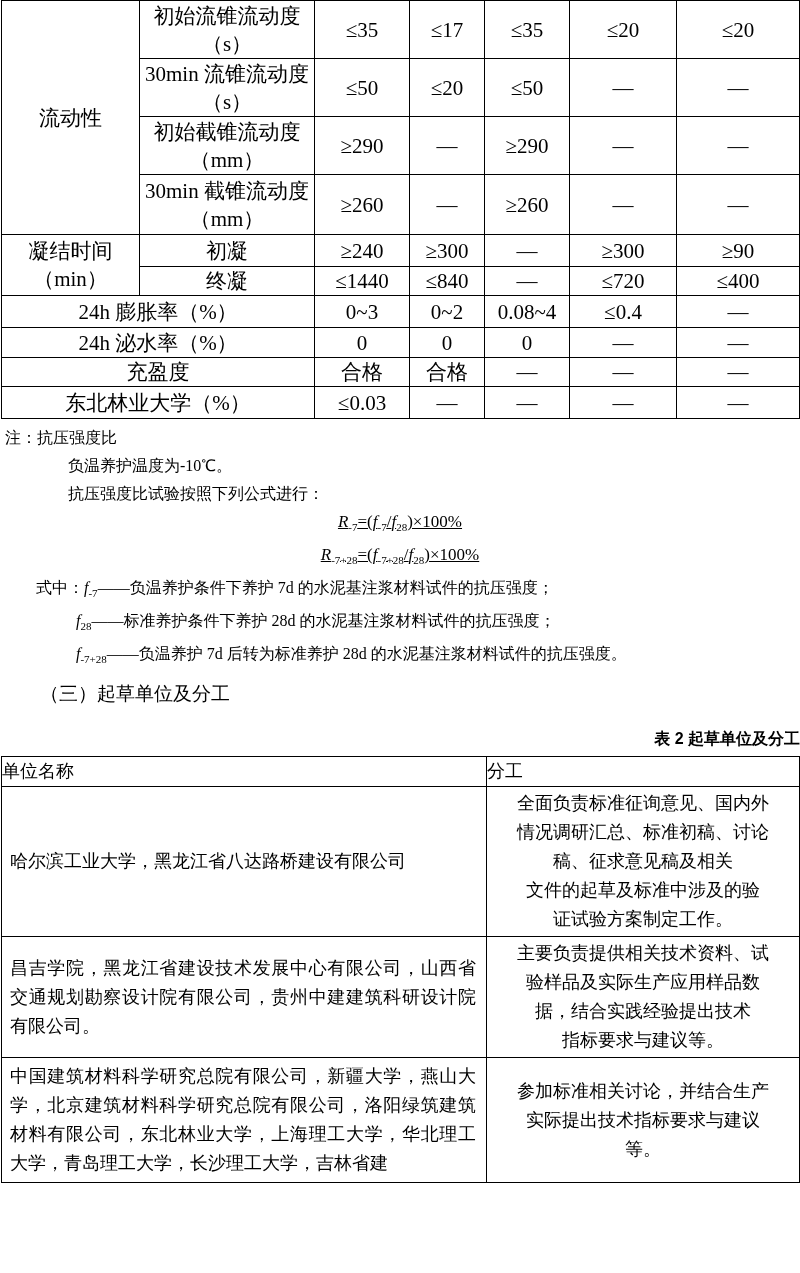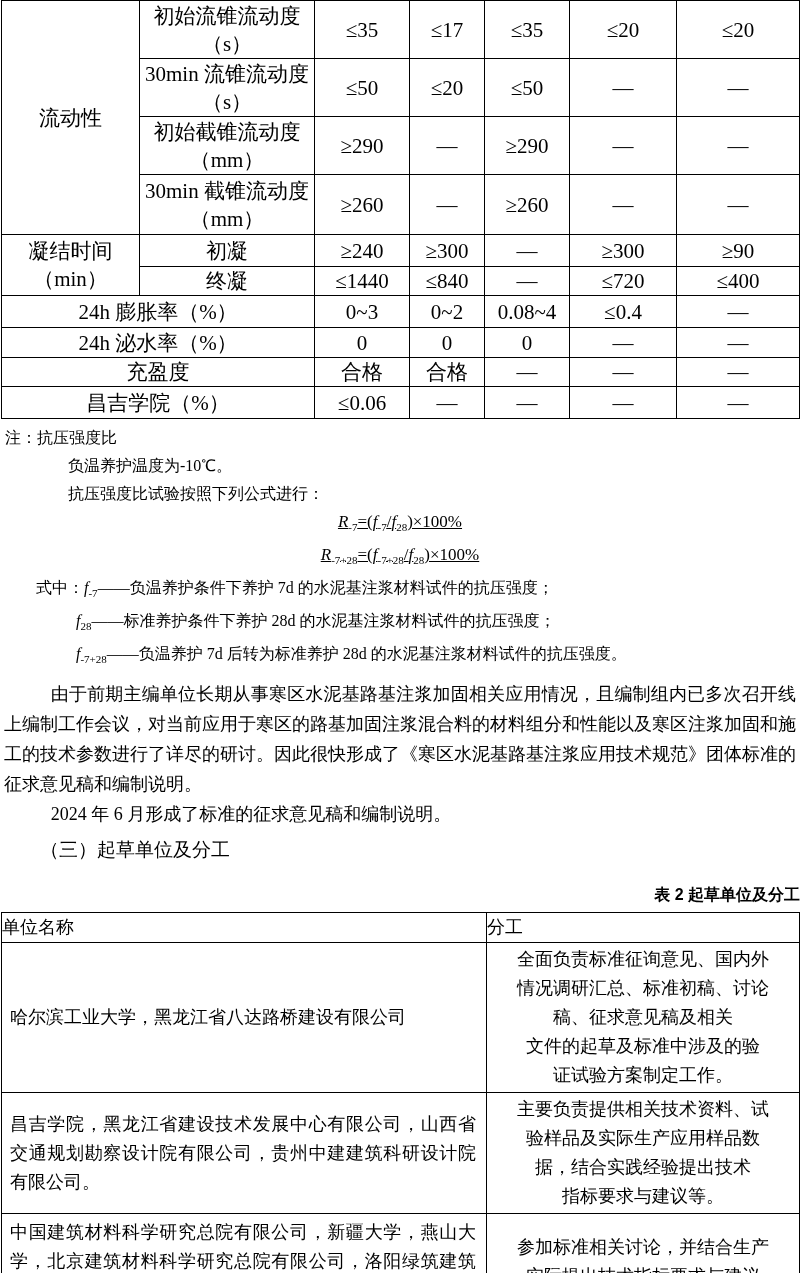--- a/index.html
+++ b/index.html
@@ -202,22 +202,22 @@
       </tr>
       <tr class="h28">
         <td colspan="2">充盈度</td>
         <td>合格</td>
         <td>合格</td>
         <td>—</td>
         <td>—</td>
         <td>—</td>
       </tr>
       <tr class="h32">
-        <td colspan="2">昌吉学院（%）</td>
-        <td>≤0.06</td>
+        <td colspan="2">东北林业大学（%）</td>
+        <td>≤0.03</td>
         <td>—</td>
         <td>—</td>
         <td>—</td>
         <td>—</td>
       </tr>
     </tbody>
   </table>
 
   <div class="notes">
     <div class="note-l1">注：抗压强度比</div>
@@ -228,24 +228,20 @@
 
     <div class="formula"><span class="v">R</span><sub>-7+28</sub><span>=(</span><span class="v">f</span><sub>-7+28</sub><span>/</span><span class="v">f</span><sub>28</sub><span>)×100%</span></div>
 
     <div class="where">
       <div class="where-l1"><span>式中：</span><span class="v">f</span><sub>-7</sub><span>——负温养护条件下养护 7d 的水泥基注浆材料试件的抗压强度；</span></div>
       <div class="where-ln"><span class="v">f</span><sub>28</sub><span>——标准养护条件下养护 28d 的水泥基注浆材料试件的抗压强度；</span></div>
       <div class="where-ln"><span class="v">f</span><sub>-7+28</sub><span>——负温养护 7d 后转为标准养护 28d 的水泥基注浆材料试件的抗压强度。</span></div>
     </div>
   </div>
 
-  <div class="bodytext p-block">
-    <p>由于前期主编单位长期从事寒区水泥基路基注浆加固相关应用情况，且编制组内已多次召开线上编制工作会议，对当前应用于寒区的路基加固注浆混合料的材料组分和性能以及寒区注浆加固和施工的技术参数进行了详尽的研讨。因此很快形成了《寒区水泥基路基注浆应用技术规范》团体标准的征求意见稿和编制说明。</p>
-    <p>2024 年 6 月形成了标准的征求意见稿和编制说明。</p>
-  </div>
 
   <div class="section-heading">（三）起草单位及分工</div>
 
   <div class="table-caption">表 2  起草单位及分工</div>
 
   <table class="units">
     <colgroup>
       <col style="width:485px">
         <col style="width:313px">
     </colgroup>

